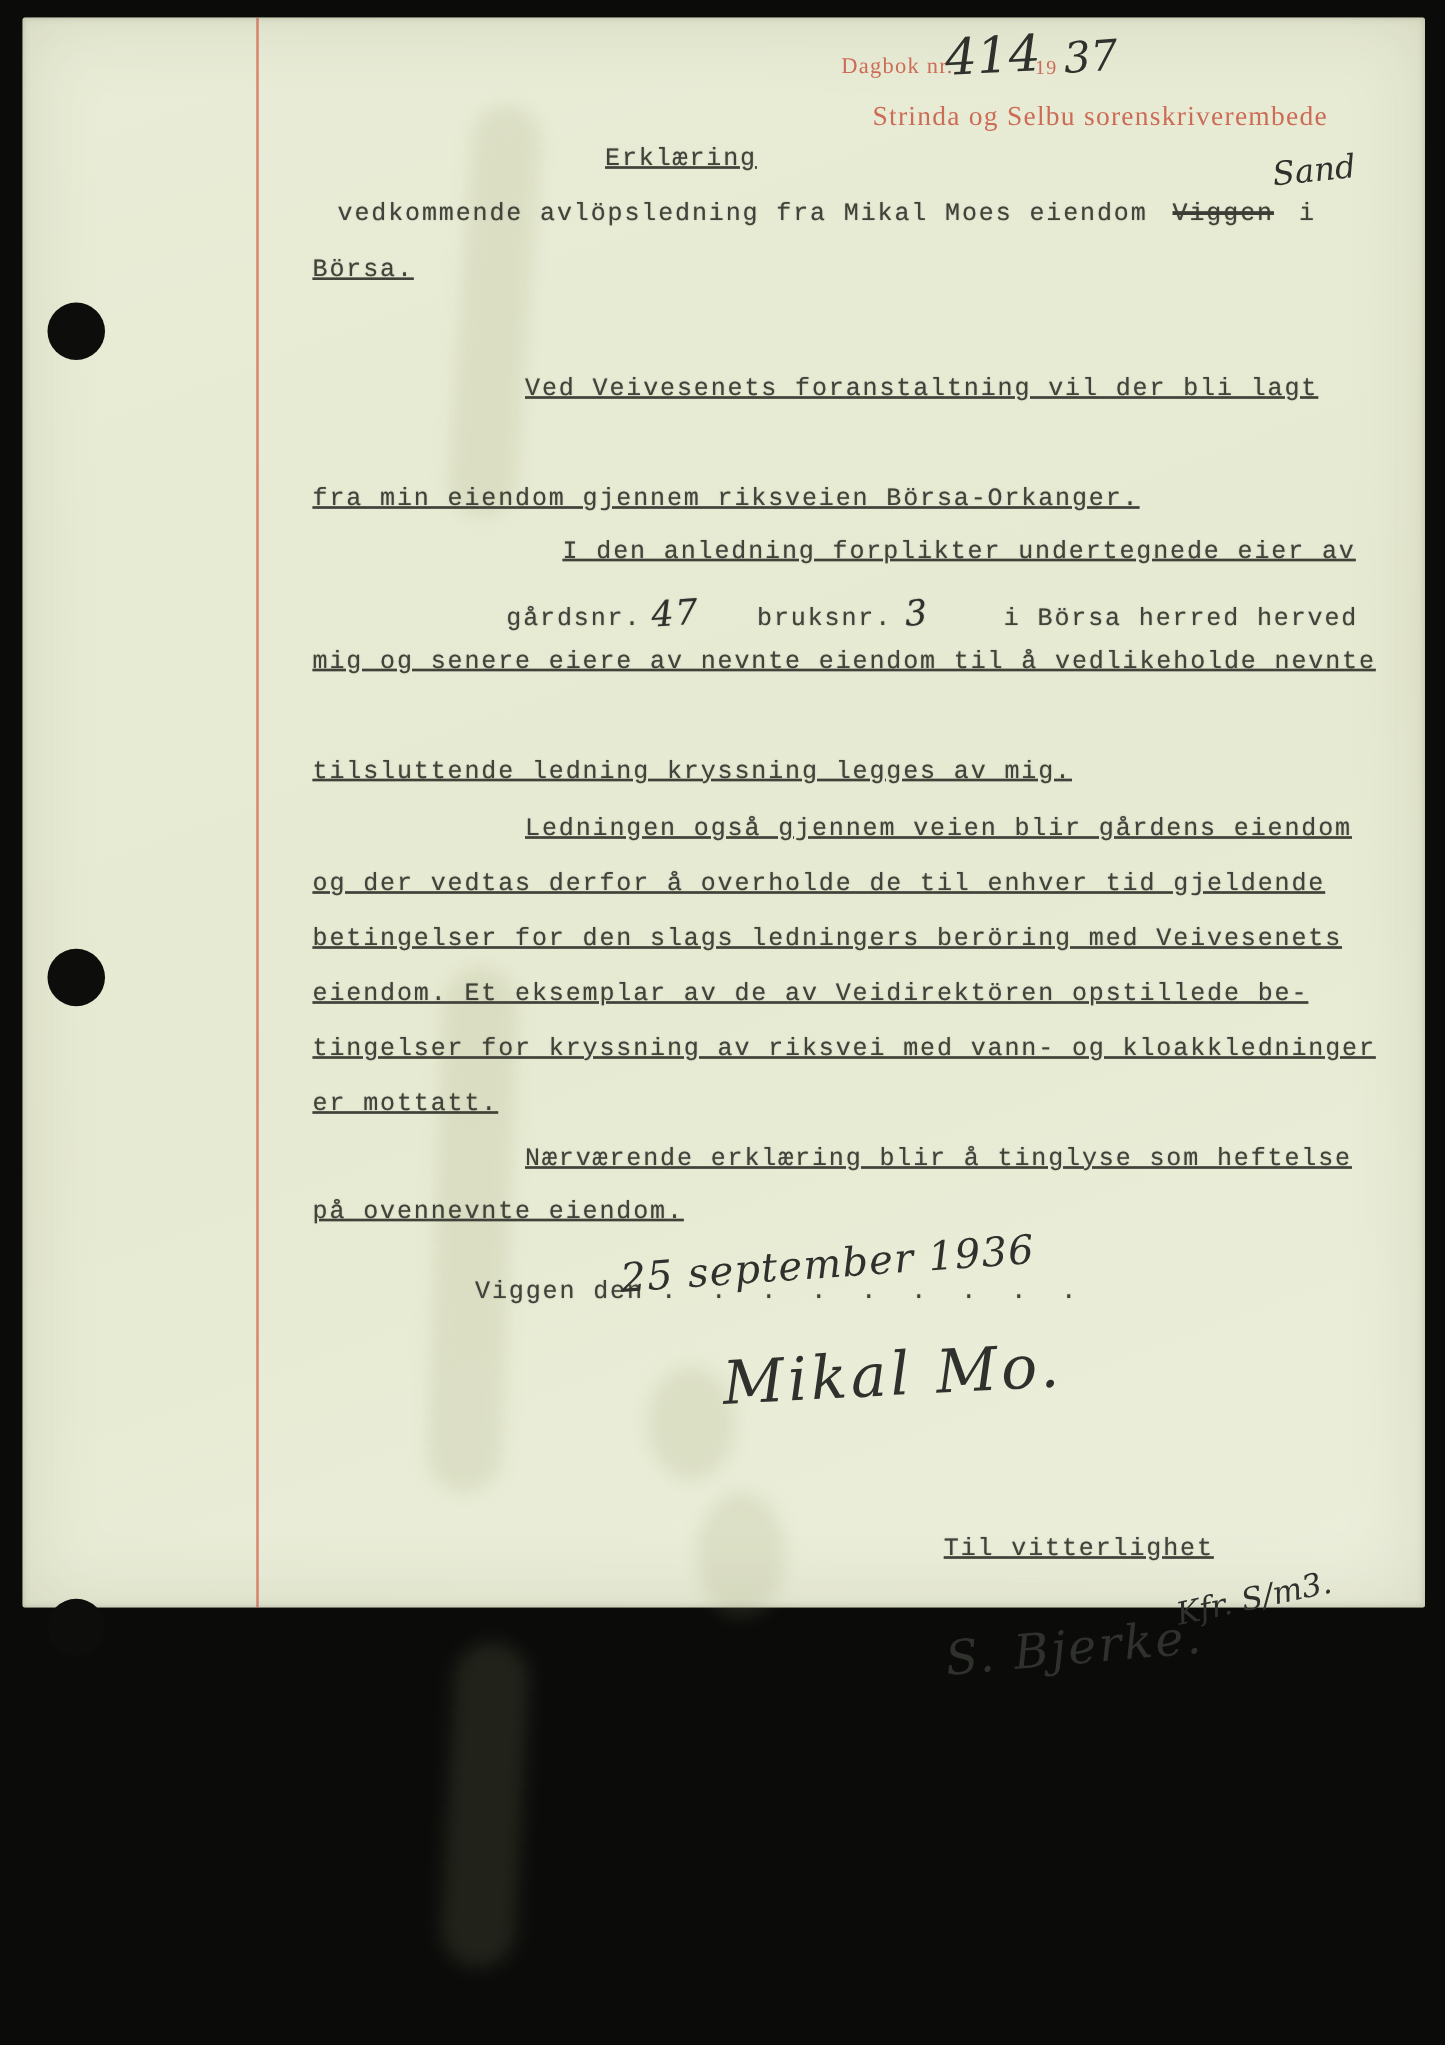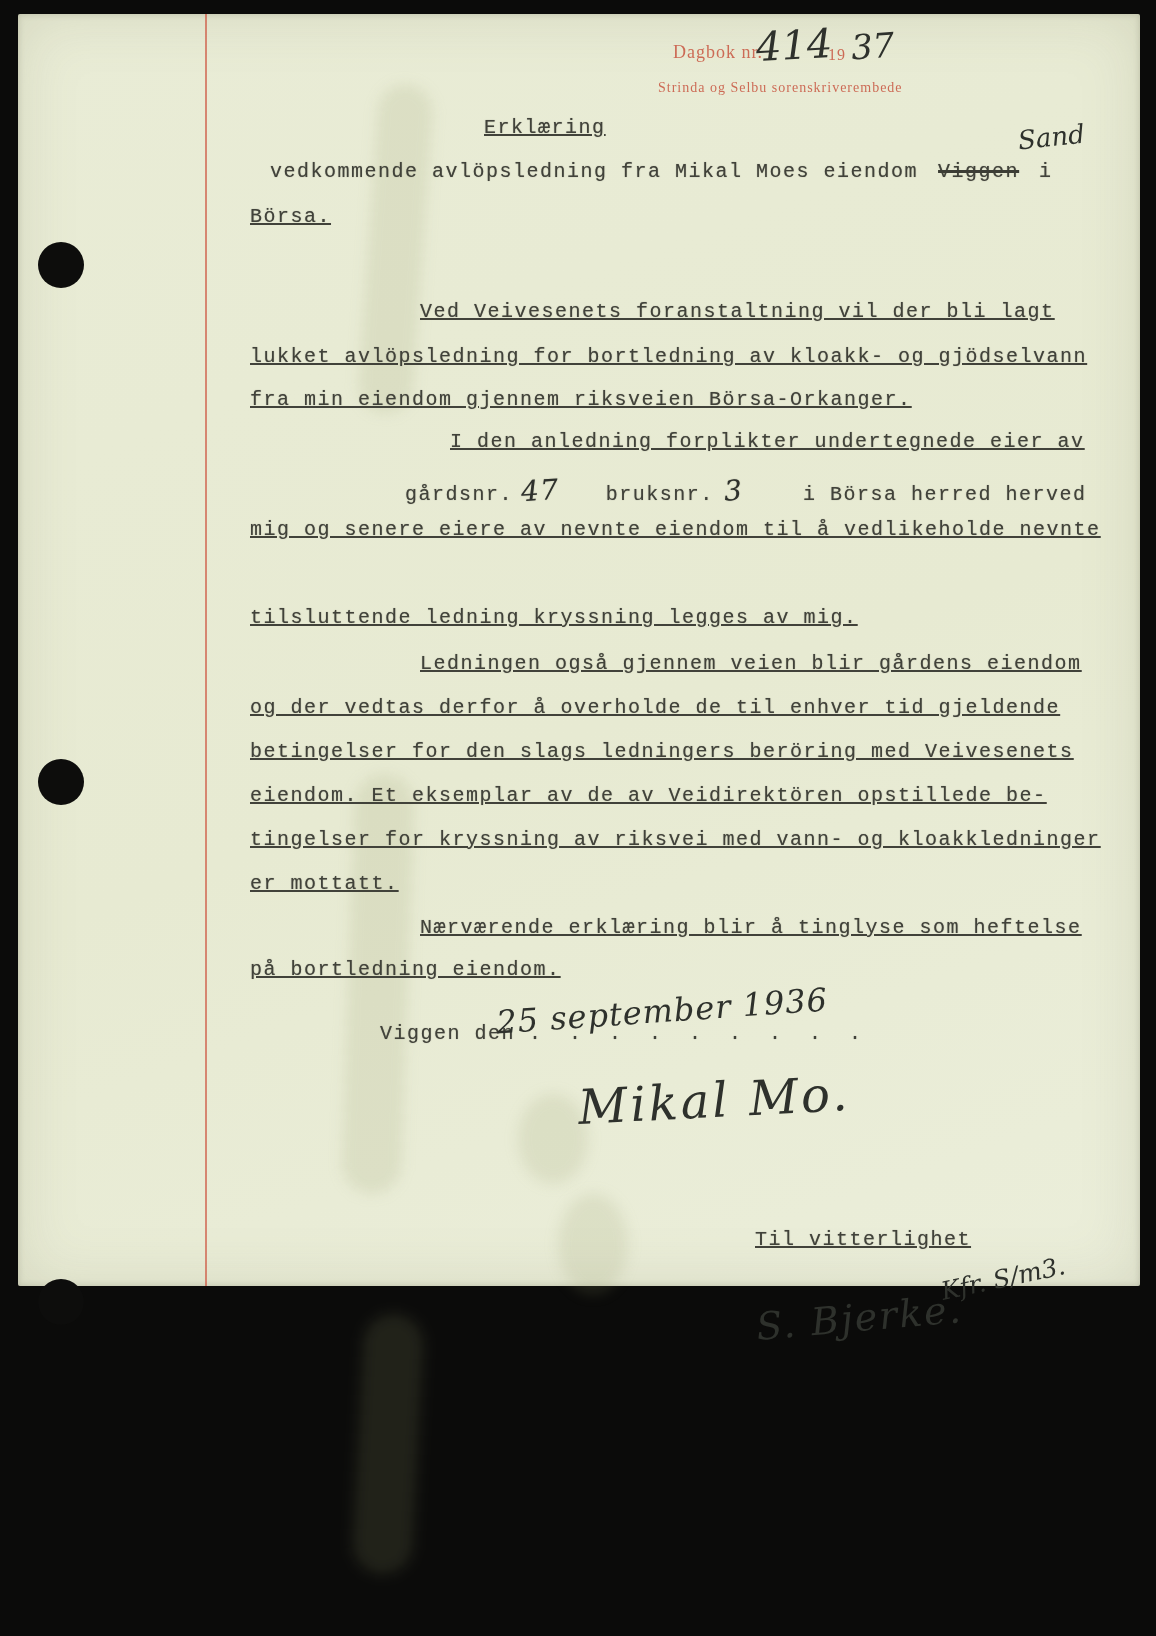--- a/index.html
+++ b/index.html
@@ -71,45 +71,44 @@
   <div class="ghost" style="left:350px;top:70px;width:55px;height:330px;transform:rotate(4deg)"></div>
   <div class="ghost" style="left:330px;top:760px;width:60px;height:420px;transform:rotate(2deg)"></div>
   <div class="ghost" style="left:500px;top:1080px;width:70px;height:90px;border-radius:50%"></div>
   <div class="ghost" style="left:540px;top:1180px;width:70px;height:100px;border-radius:50%"></div>
   <div class="ghost" style="left:340px;top:1300px;width:60px;height:260px;transform:rotate(3deg)"></div>
 
   <div class="stamp" style="left:655px;top:28px;font-size:18px">Dagbok nr.</div>
   <div class="hw" style="left:738px;top:8px;font-size:40px;transform:rotate(-3deg)">414</div>
   <div class="stamp" style="left:810px;top:32px;font-size:16px">19</div>
   <div class="hw" style="left:833px;top:12px;font-size:34px;transform:rotate(-4deg)">37</div>
-  <div class="stamp" style="left:640px;top:66px;font-size:14px">Strinda og Selbu sorenskriverembede</div>
+  <div class="stamp" style="left:680px;top:66px;font-size:22px">Strinda og Selbu sorenskriverembede</div>
 
   <div class="tl" style="left:466px;top:102px">Erklæring</div>
 
   <div class="tl" style="left:232px;top:146px"><span class="gline">vedkommende avlöpsledning fra Mikal Moes eiendom </span><span class="gline struck">Viggen</span><span class="gline"> i</span></div>
   <div class="hw" style="left:1000px;top:108px;font-size:26px;transform:rotate(-6deg)">Sand</div>
   <div class="tl" style="left:232px;top:191px">Börsa.</div>
 
   <div class="tl" style="left:402px;top:286px">Ved Veivesenets foranstaltning vil der bli lagt</div>
-  <div class="tl" style="left:232px;top:331px">lukket avlöpsledning for bortledning av kloakk- og gjödselvann</div>
   <div class="tl" style="left:232px;top:374px">fra min eiendom gjennem riksveien Börsa-Orkanger.</div>
   <div class="tl" style="left:432px;top:416px">I den anledning forplikter undertegnede eier av</div>
 
   <div class="tl" style="left:367px;top:460px"><span class="gline">gårdsnr.</span><span class="hw-inline" style="font-size:28px;margin:0 26px 0 8px">47</span><span class="gline">bruksnr.</span><span class="hw-inline" style="font-size:28px;margin:0 40px 0 10px">3</span><span class="gline">i Börsa herred herved</span></div>
 
   <div class="tl" style="left:232px;top:504px">mig og senere eiere av nevnte eiendom til å vedlikeholde nevnte</div>
   <div class="tl" style="left:232px;top:592px">tilsluttende ledning kryssning legges av mig.</div>
   <div class="tl" style="left:402px;top:638px">Ledningen også gjennem veien blir gårdens eiendom</div>
   <div class="tl" style="left:232px;top:682px">og der vedtas derfor å overholde de til enhver tid gjeldende</div>
   <div class="tl" style="left:232px;top:726px">betingelser for den slags ledningers beröring med Veivesenets</div>
   <div class="tl" style="left:232px;top:814px">tingelser for kryssning av riksvei med vann- og kloakkledninger</div>
   <div class="tl" style="left:232px;top:770px">eiendom. Et eksemplar av de av Veidirektören opstillede be-</div>
   <div class="tl" style="left:232px;top:858px">er mottatt.</div>
   <div class="tl" style="left:402px;top:902px">Nærværende erklæring blir å tinglyse som heftelse</div>
-  <div class="tl" style="left:232px;top:944px">på bortledning eiendom.</div>
+  <div class="tl" style="left:232px;top:944px">på ovennevnte eiendom.</div>
 
   <div class="tl" style="left:342px;top:1008px"><span class="gline">Viggen den</span><span class="gline" style="margin-left:14px;letter-spacing:8px">. . . . . . . . .</span></div>
   <div class="hw" style="left:478px;top:978px;font-size:32px;transform:rotate(-4deg);letter-spacing:1px">25 september 1936</div>
 
   <div class="hw" style="left:560px;top:1058px;font-size:48px;transform:rotate(-3deg);letter-spacing:3px">Mikal Mo.</div>
 
   <div class="tl" style="left:737px;top:1214px">Til vitterlighet</div>
   <div class="hw" style="left:738px;top:1282px;font-size:38px;transform:rotate(-5deg);letter-spacing:2px">S. Bjerke.</div>
   <div class="hw" style="left:922px;top:1250px;font-size:25px;transform:rotate(-12deg)">Kfr. S/m3.</div>
 

